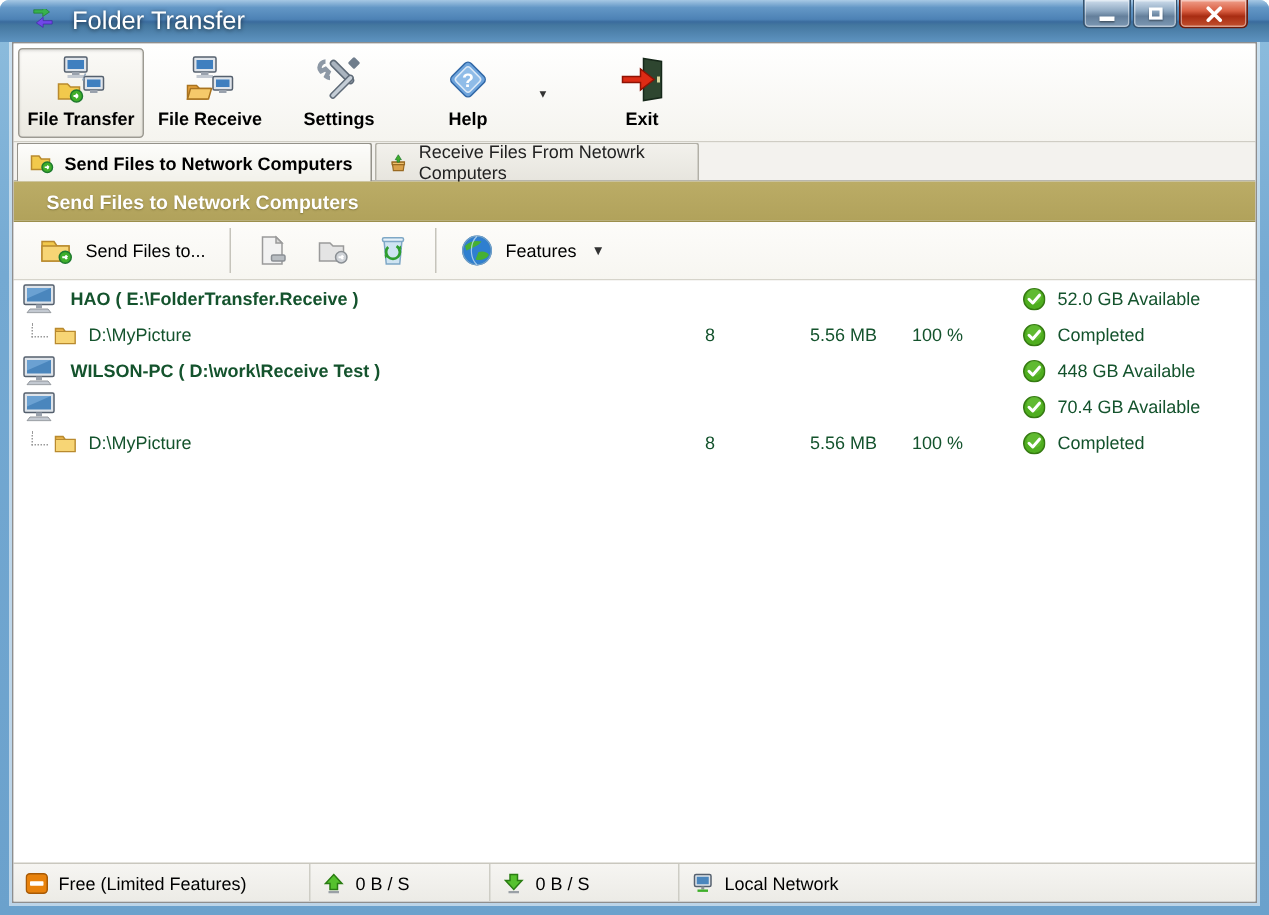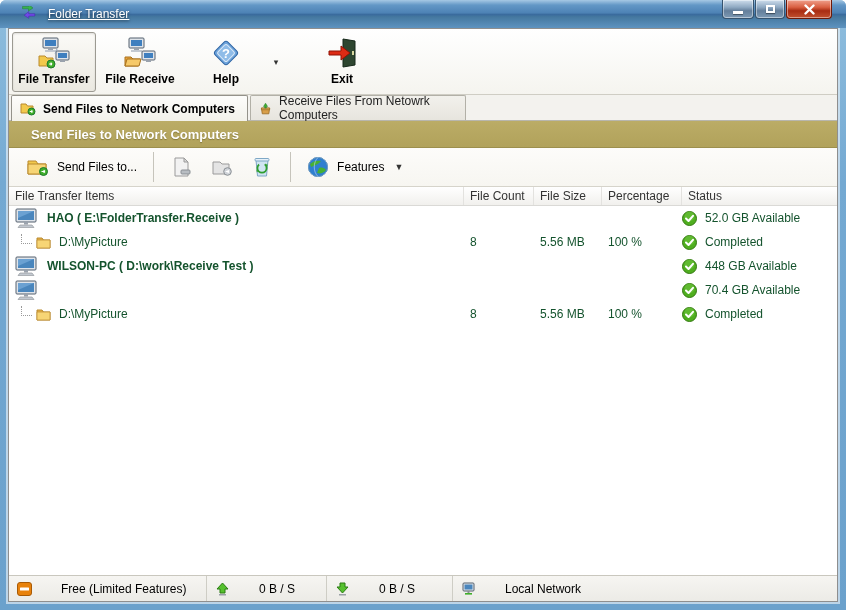--- a/index.html
+++ b/index.html
@@ -15,23 +15,22 @@
   }
 
   
   .titlebar {
     height:28px; display:flex; align-items:center; position:relative;
     background:linear-gradient(180deg,#a6c8e4 0%, #6397c6 18%, #4d82b5 46%, #3a6b9d 52%, #44779f 60%, #5e93c0 100%);
     margin:0 -8px; padding:0 8px; border-radius:6px 6px 0 0;
   }
   .titlebar .app-icon { width:18px; height:16px; margin-left:14px; }
   .titlebar .title {
-    color:#fff; font-size:12px; margin-left:8px;
+    color:#fff; font-size:17px; margin-left:8px;
     text-shadow:0 1px 3px rgba(0,0,0,.6);
-    text-decoration:underline;
   }
   .win-buttons { position:absolute; top:0; right:14px; display:flex; }
   .win-btn {
     height:19px; border:1px solid #36536e; border-top:none;
     border-radius:0 0 4px 4px; margin-left:1px;
     display:flex; align-items:center; justify-content:center;
     background:linear-gradient(180deg,#cfdeed 0%, #8fa9c2 40%, #647f9b 60%, #7d99b4 100%);
     color:#fff; font-size:10px; font-weight:bold;
     box-shadow:inset 0 0 0 1px rgba(255,255,255,.45);
   }
@@ -138,21 +137,21 @@
   .fold-icon { width:15px; height:13px; margin-left:4px; flex:none; }
   .check-icon { width:15px; height:15px; flex:none; }
   .status-text { margin-left:8px; white-space:nowrap; }
 
   
   .statusbar {
     height:26px; background:linear-gradient(180deg,#f6f5f2 0%, #ecebe6 100%);
     border-top:1px solid #c9c7be;
     display:flex; align-items:center; font-size:12px; color:#000;
   }
-  .sb-seg { display:flex; align-items:center; height:100%; border-right:1px solid #cecdc5; padding-left:8px;gap:22px; }
+  .sb-seg { display:flex; align-items:center; height:100%; border-right:1px solid #cecdc5; padding-left:8px; }
   .sb-seg:last-child { border-right:none; }
   .sb-icon { width:15px; height:14px; margin-right:7px; flex:none; }
   .sb-1 { width:198px; } .sb-2 { width:120px; } .sb-3 { width:126px; } .sb-4 { width:180px; }
   .sb-5 { flex:1; position:relative; }
   .grip { position:absolute; right:2px; bottom:2px; width:12px; height:12px; }
 </style>
 </head>
 <body>
 
 <div class="window">
@@ -206,20 +205,29 @@
           <rect x="19" y="14" width="13" height="9" rx="1" fill="#dfe4ea" stroke="#55606e"></rect>
           <rect x="21" y="16" width="9" height="5" fill="#3f7fbf"></rect>
           <rect x="23" y="23" width="5" height="2" fill="#9aa2ad"></rect>
           <path d="M2 20 L8 20 L10 22 L17 22 L15 29 L2 29 Z" fill="#e8a33d" stroke="#a9731f"></path>
           <path d="M4 22 L18 22 L16 29 L2 29 Z" fill="#f6c96a" stroke="#a9731f"></path>
         </svg>
         <span class="tb-label">File Receive</span>
       </div>
       <div class="tool-btn">
         <svg class="tb-icon" viewBox="0 0 34 32">
+          <path d="M8 4 C6 4 4 6 4 8 C4 9 4.5 10 5 10.5 L8 9 L10 11 L8.5 14 C9 14.5 10 15 11 15" fill="none" stroke="#8d98a5" stroke-width="3"></path>
+          <rect x="9" y="9" width="20" height="4" rx="2" transform="rotate(45 19 11)" fill="#aab4bf" stroke="#5e6a77"></rect>
+          <rect x="9" y="19" width="20" height="3.4" rx="1.7" transform="rotate(-45 19 21)" fill="#c4cdd6" stroke="#5e6a77"></rect>
+          <rect x="24" y="2" width="6" height="6" rx="1" transform="rotate(45 27 5)" fill="#6f7d8c"></rect>
+        </svg>
+        <span class="tb-label">Settings</span>
+      </div>
+      <div class="tool-btn">
+        <svg class="tb-icon" viewBox="0 0 34 32">
           <rect x="8" y="7" width="18" height="18" rx="3" transform="rotate(45 17 16)" fill="#6ea4dc" stroke="#2f66a5"></rect>
           <rect x="10.5" y="9.5" width="13" height="13" rx="2" transform="rotate(45 17 16)" fill="#8fbce8" stroke="#dbe9f7" stroke-width="1"></rect>
           <text x="17" y="21" font-size="13" font-weight="bold" fill="#fff" text-anchor="middle" font-family="Liberation Sans, sans-serif">?</text>
         </svg>
         <span class="tb-label">Help</span>
       </div>
       <div class="help-drop">▾</div>
       <div class="exit-gap"></div>
       <div class="tool-btn">
         <svg class="tb-icon" viewBox="0 0 34 32">
@@ -295,27 +303,20 @@
           <path d="M3 8 C6 5 10 4 14 5 C12 8 8 9 4 11 Z" fill="#46b034"></path>
           <path d="M12 12 C15 11 18 12 19 14 C17 17 13 18 10 17 Z" fill="#46b034"></path>
           <ellipse cx="11" cy="11" rx="9.5" ry="9.5" fill="none" stroke="#8fc3ea" stroke-width="1" opacity="0.7"></ellipse>
           <path d="M11 1.5 C6 6 6 16 11 20.5" fill="none" stroke="#bcd9f0" stroke-width="0.8" opacity="0.8"></path>
         </svg>
         <span class="ab-label">Features</span>
         <span class="ab-caret">▼</span>
       </div>
     </div>
 
-    <div class="list-header">
-      <div class="hcell col-name">File Transfer Items</div>
-      <div class="hcell col-count">File Count</div>
-      <div class="hcell col-size">File Size</div>
-      <div class="hcell col-pct">Percentage</div>
-      <div class="hcell col-status">Status</div>
-    </div>
 
     <div class="list-body">
   <div class="list-row">
     <div class="cell col-name">
       <svg class="pc-icon" viewBox="0 0 24 20">
         <rect x="1" y="1" width="20" height="13" rx="1" fill="#dfe4ea" stroke="#55606e"></rect>
         <rect x="3" y="3" width="16" height="9" fill="#4a86bd"></rect>
         <path d="M3 3 L19 3 L3 10 Z" fill="#6ba1d2"></path>
         <rect x="9" y="14" width="4" height="2.5" fill="#9aa2ad"></rect>
         <path d="M5 17 L17 17 L19 19.5 L3 19.5 Z" fill="#c3c9d1" stroke="#8a8f94" stroke-width="0.6"></path>

